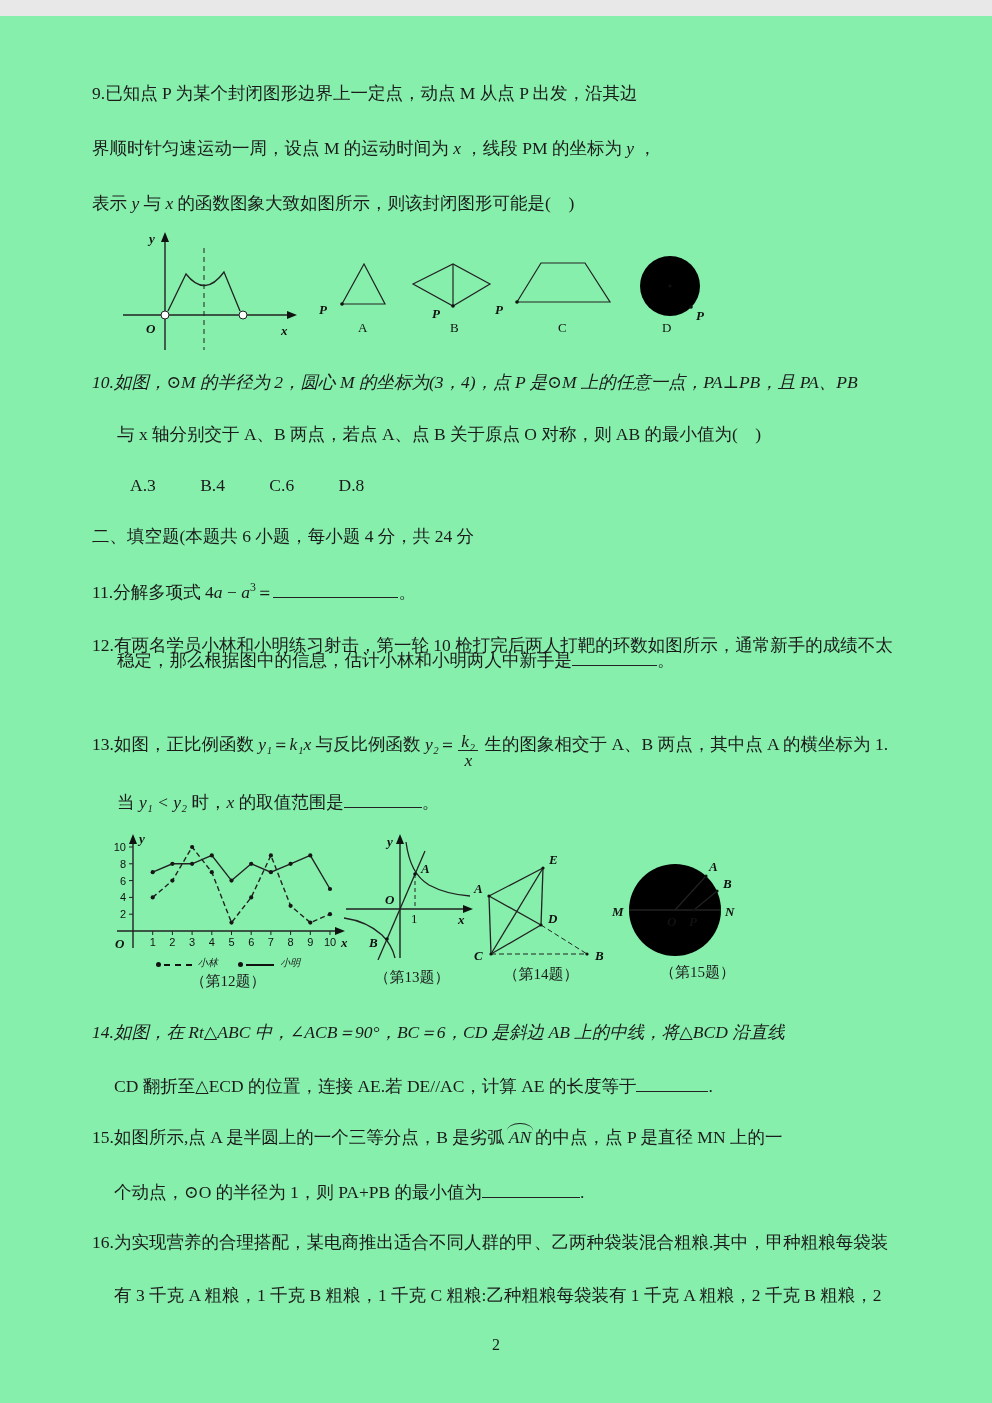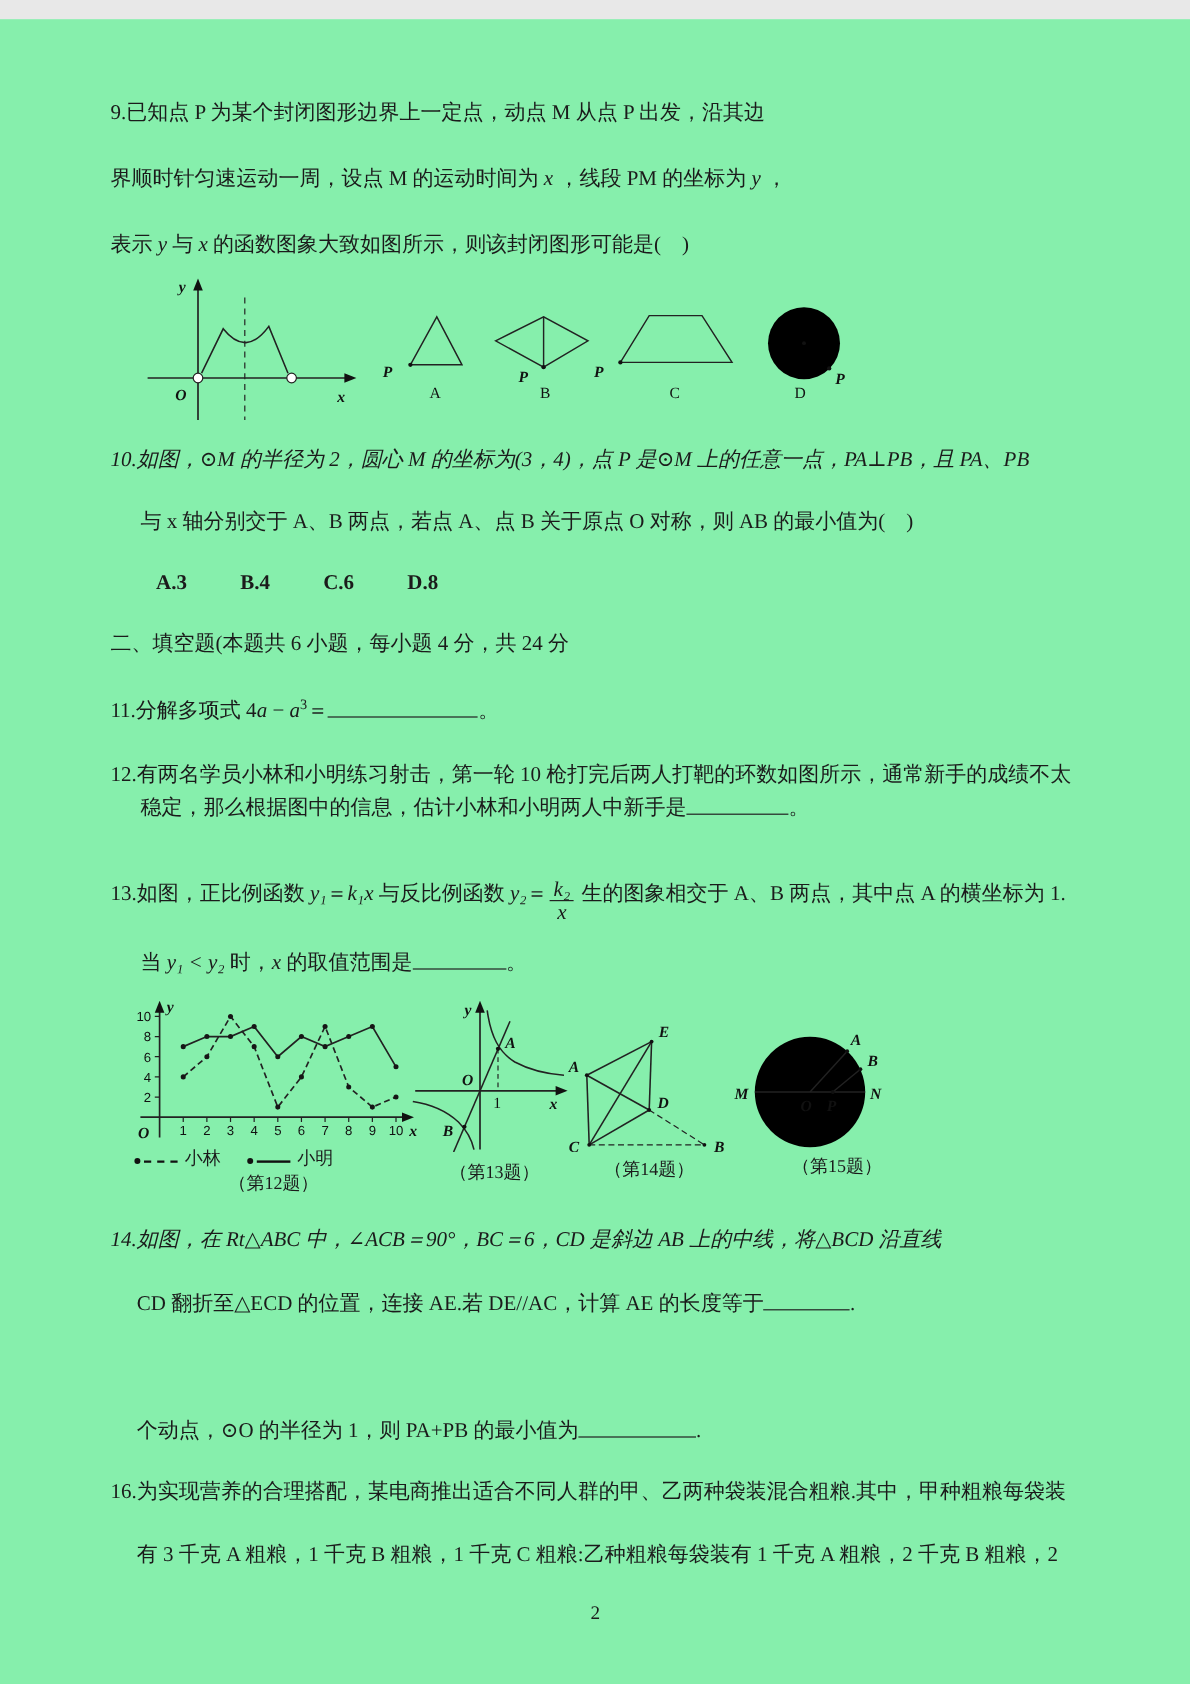--- a/index.html
+++ b/index.html
@@ -18,21 +18,21 @@
   .arc::before{content:"";position:absolute;left:0;right:0;top:-3px;height:7px;
         border-top:1.3px solid #222;border-radius:100% 100% 0 0 / 200% 200% 0 0;}
   .fig{position:absolute;}
   svg{display:block;}
   svg line,svg path,svg polyline,svg polygon,svg circle.open{stroke:#222;fill:none;}
   svg .fl{font:italic bold 13px "Liberation Serif","DejaVu Serif",serif;fill:#111;stroke:none;}
   svg .pl{font:13px "Liberation Serif","DejaVu Serif",serif;fill:#111;stroke:none;}
   svg .tick{font:11px "Liberation Sans","DejaVu Sans",sans-serif;fill:#111;stroke:none;}
   svg .dot{fill:#111;stroke:none;}
   .caption{font-size:15px;text-align:center;margin-top:8px;}
-  .legend{font-size:15px;text-align:left;margin-top:4px;white-space:nowrap;}
+  .legend{font-size:10px;text-align:center;margin-top:4px;white-space:nowrap;font-style:italic;}
   .lg-entry{display:inline-block;margin:0 9px;}
   .lm{display:inline-block;width:36px;height:10px;position:relative;vertical-align:middle;margin-right:6px;}
   .lm::before{content:"";position:absolute;left:0;top:3px;width:5px;height:5px;background:#111;border-radius:50%;}
   .lm-dash::after{content:"";position:absolute;left:8px;right:0;top:5px;border-top:2px dashed #111;}
   .lm-solid::after{content:"";position:absolute;left:8px;right:0;top:5px;border-top:2px solid #111;}
   .pagenum{position:absolute;left:0;right:0;top:1320px;text-align:center;font-size:16px;}
 </style>
 </head>
 <body>
 
@@ -80,33 +80,33 @@
       <circle cx="368" cy="42" r="30" stroke-width="1.2"></circle>
       <circle cx="368" cy="42" r="1.6" class="dot"></circle>
       <circle cx="389" cy="63" r="1.8" class="dot"></circle>
       <text x="394" y="76" class="fl">P</text>
       <text x="360" y="88" class="pl">D</text>
     </svg>
   </div>
 
   <div class="line" style="top:355px;left:92px;font-style:italic;"><span>10.如图，⊙M 的半径为 2，圆心 M 的坐标为(3，4)，点 P 是⊙M 上的任意一点，PA⊥PB，且 PA、PB</span></div>
   <div class="line" style="top:407px;left:117px;"><span>与 x 轴分别交于 A、B 两点，若点 A、点 B 关于原点 O 对称，则 AB 的最小值为(　)</span></div>
-  <div class="line" style="top:458px;left:130px;font-weight:bold;">
+  <div class="line" style="top:458px;left:130px;">
     <span class="opt">A.3</span>
     <span class="opt">B.4</span>
     <span class="opt">C.6</span>
     <span class="opt">D.8</span>
   </div>
 
   <div class="line" style="top:509px;left:92px;"><span>二、填空题(本题共 6 小题，每小题 4 分，共 24 分</span></div>
 
   <div class="line" style="top:563px;left:92px;"><span>11.分解多项式 4</span><span class="it">a</span><span> − </span><span class="it">a</span><sup>3</sup><span>＝</span><span class="blank w125"></span><span>。</span></div>
 
   <div class="line" style="top:618px;left:92px;"><span>12.有两名学员小林和小明练习射击，第一轮 10 枪打完后两人打靶的环数如图所示，通常新手的成绩不太</span></div>
-  <div class="line" style="top:644px;left:117px;"><span>稳定，那么根据图中的信息，估计小林和小明两人中新手是</span><span class="blank w85"></span><span>。</span></div>
+  <div class="line" style="top:631px;left:117px;"><span>稳定，那么根据图中的信息，估计小林和小明两人中新手是</span><span class="blank w85"></span><span>。</span></div>
 
   <div class="line" style="top:716px;left:92px;"><span>13.如图，正比例函数 </span><span class="it">y₁</span><span>＝</span><span class="it">k₁x</span><span> 与反比例函数 </span><span class="it">y₂</span><span>＝</span><span class="frac"><span class="num">k₂</span><span class="den">x</span></span><span> 生的图象相交于 A、B 两点，其中点 A 的横坐标为 1.</span></div>
   <div class="line" style="top:773px;left:117px;"><span>当 </span><span class="it">y₁ &lt; y₂</span><span> 时，</span><span class="it">x</span><span> 的取值范围是</span><span class="blank w78"></span><span>。</span></div>
 
   <div class="fig" style="left:103px;top:814px;width:250px;">
     <svg width="250" height="122" viewBox="0 0 250 122">
       <line x1="30" y1="118" x2="30" y2="10" stroke-width="1.4"></line>
       <polygon points="30,4 26,14 34,14" class="dot"></polygon>
       <line x1="14" y1="101" x2="234" y2="101" stroke-width="1.4"></line>
       <polygon points="242,101 232,97 232,105" class="dot"></polygon>
@@ -234,20 +234,21 @@
       <text x="79" y="96" class="fl">P</text>
       <text x="99" y="41" class="fl">A</text>
       <text x="113" y="58" class="fl">B</text>
     </svg>
     <div class="caption" style="margin-top:3px;">（第15题）</div>
   </div>
 
   <div class="line" style="top:1005px;left:92px;font-style:italic;"><span>14.如图，在 Rt△ABC 中，∠ACB＝90°，BC＝6，CD 是斜边 AB 上的中线，将△BCD 沿直线</span></div>
   <div class="line" style="top:1057px;left:114px;"><span>CD 翻折至△ECD 的位置，连接 AE.若 DE//AC，计算 AE 的长度等于</span><span class="blank w72"></span><span>.</span></div>
 
+  <div class="line" style="top:1110px;left:92px;"><span>15.如图所示,点 A 是半圆上的一个三等分点，B 是劣弧</span><span class="arc">AN</span><span>的中点，点 P 是直径 MN 上的一</span></div>
   <div class="line" style="top:1163px;left:114px;"><span>个动点，⊙O 的半径为 1，则 PA+PB 的最小值为</span><span class="blank w98"></span><span>.</span></div>
 
   <div class="line" style="top:1215px;left:92px;"><span>16.为实现营养的合理搭配，某电商推出适合不同人群的甲、乙两种袋装混合粗粮.其中，甲种粗粮每袋装</span></div>
   <div class="line" style="top:1268px;left:114px;"><span>有 3 千克 A 粗粮，1 千克 B 粗粮，1 千克 C 粗粮:乙种粗粮每袋装有 1 千克 A 粗粮，2 千克 B 粗粮，2</span></div>
 
   <div class="pagenum">2</div>
 
 </div>
 
 </body></html>

